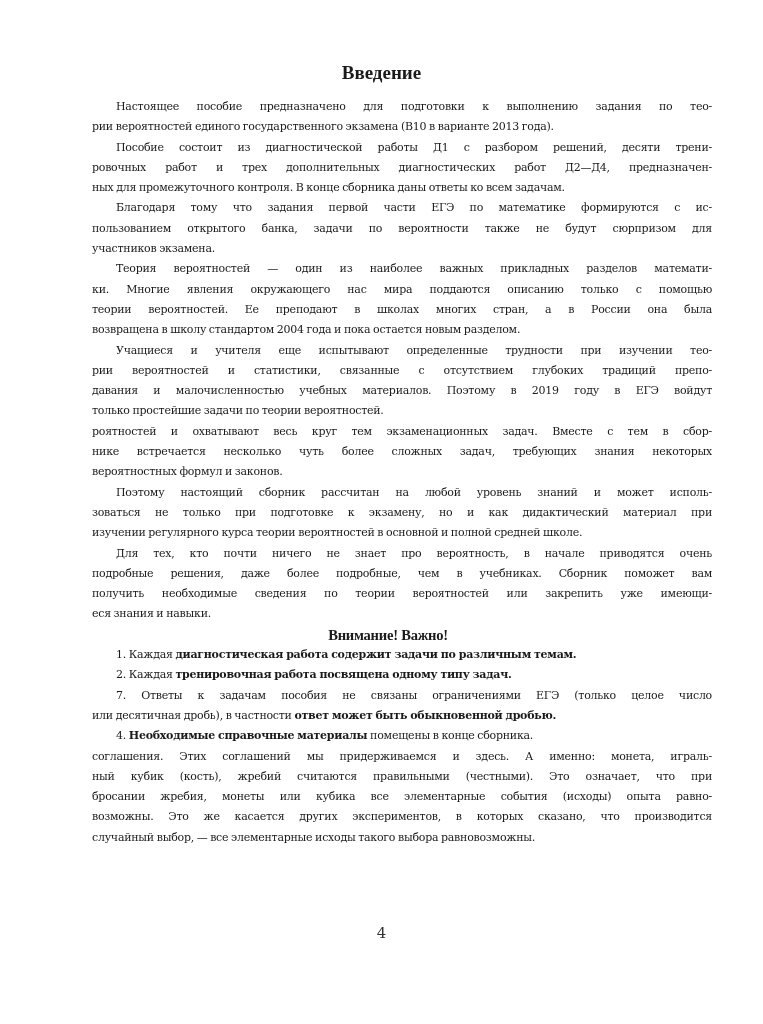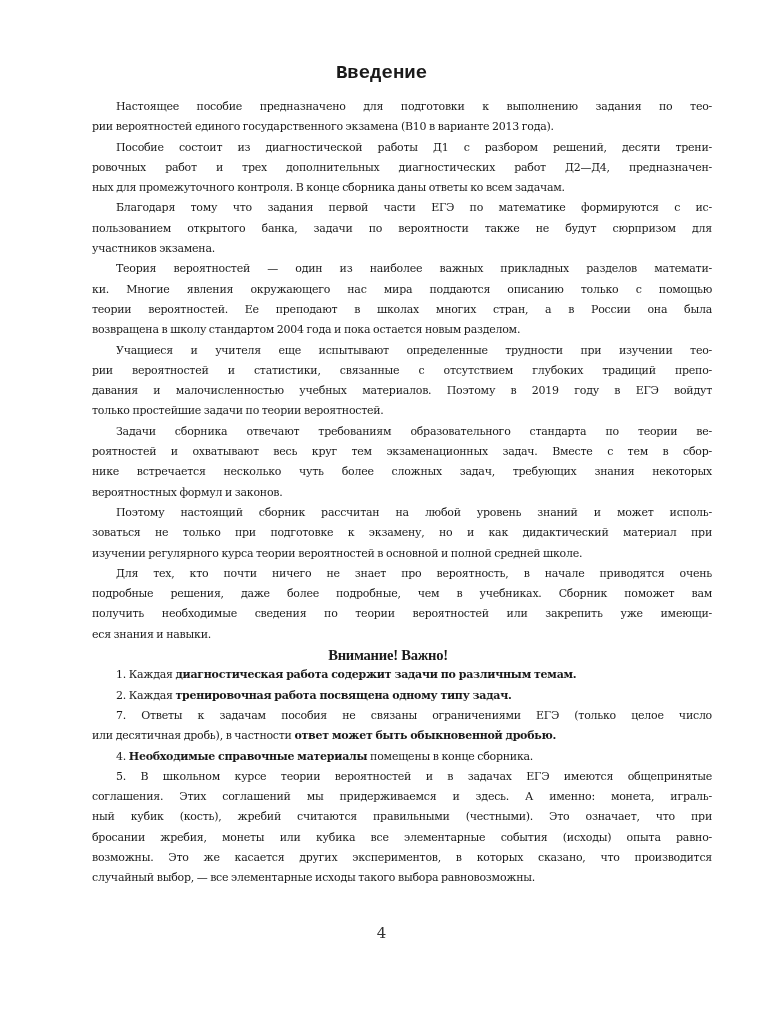--- a/index.html
+++ b/index.html
@@ -21,21 +21,21 @@
       width: 763px;
       height: 1024px;
       background: #ffffff;
     }
     .title {
       position: absolute;
       top: 62px;
       left: 0;
       width: 763px;
       text-align: center;
-      font-family: Liberation Mono, monospace;
+      font-family: Liberation Serif, serif;
       font-weight: bold;
       font-size: 19px;
       color: #1a1a1a;
     }
     .body-text {
       position: absolute;
       left: 64px;
       top: 97px;
       width: 648px;
     }
@@ -98,21 +98,20 @@
         <div class="line"><span>теории вероятностей. Ее преподают в школах многих стран, а в России она была</span></div>
         <div class="line last"><span>возвращена в школу стандартом 2004 года и пока остается новым разделом.</span></div>
       </div>
       <div>
         <div class="line first"><span>Учащиеся и учителя еще испытывают определенные трудности при изучении тео-</span></div>
         <div class="line"><span>рии вероятностей и статистики, связанные с отсутствием глубоких традиций препо-</span></div>
         <div class="line"><span>давания и малочисленностью учебных материалов. Поэтому в 2019 году в ЕГЭ войдут</span></div>
         <div class="line last"><span>только простейшие задачи по теории вероятностей.</span></div>
       </div>
       <div>
-        <div class="line first"><span>Задачи сборника отвечают требованиям образовательного стандарта по теории ве-</span></div>
         <div class="line"><span>роятностей и охватывают весь круг тем экзаменационных задач. Вместе с тем в сбор-</span></div>
         <div class="line"><span>нике встречается несколько чуть более сложных задач, требующих знания некоторых</span></div>
         <div class="line last"><span>вероятностных формул и законов.</span></div>
       </div>
       <div>
         <div class="line first"><span>Поэтому настоящий сборник рассчитан на любой уровень знаний и может исполь-</span></div>
         <div class="line"><span>зоваться не только при подготовке к экзамену, но и как дидактический материал при</span></div>
         <div class="line last"><span>изучении регулярного курса теории вероятностей в основной и полной средней школе.</span></div>
       </div>
       <div>
@@ -129,21 +128,20 @@
         <div class="line first last"><span>2. Каждая </span><b>тренировочная работа посвящена одному типу задач.</b></div>
       </div>
       <div>
         <div class="line first"><span>7. Ответы к задачам пособия не связаны ограничениями ЕГЭ (только целое число</span></div>
         <div class="line last"><span>или десятичная дробь), в частности </span><b>ответ может быть обыкновенной дробью.</b></div>
       </div>
       <div>
         <div class="line first last"><span>4. </span><b>Необходимые справочные материалы</b><span> помещены в конце сборника.</span></div>
       </div>
       <div>
-        <div class="line first"><span>5. В школьном курсе теории вероятностей и в задачах ЕГЭ имеются общепринятые</span></div>
         <div class="line"><span>соглашения. Этих соглашений мы придерживаемся и здесь. А именно: монета, играль-</span></div>
         <div class="line"><span>ный кубик (кость), жребий считаются правильными (честными). Это означает, что при</span></div>
         <div class="line"><span>бросании жребия, монеты или кубика все элементарные события (исходы) опыта равно-</span></div>
         <div class="line"><span>возможны. Это же касается других экспериментов, в которых сказано, что производится</span></div>
         <div class="line last"><span>случайный выбор, — все элементарные исходы такого выбора равновозможны.</span></div>
       </div>
     </div>
   <div class="page-number">4</div>
 </div>
 

